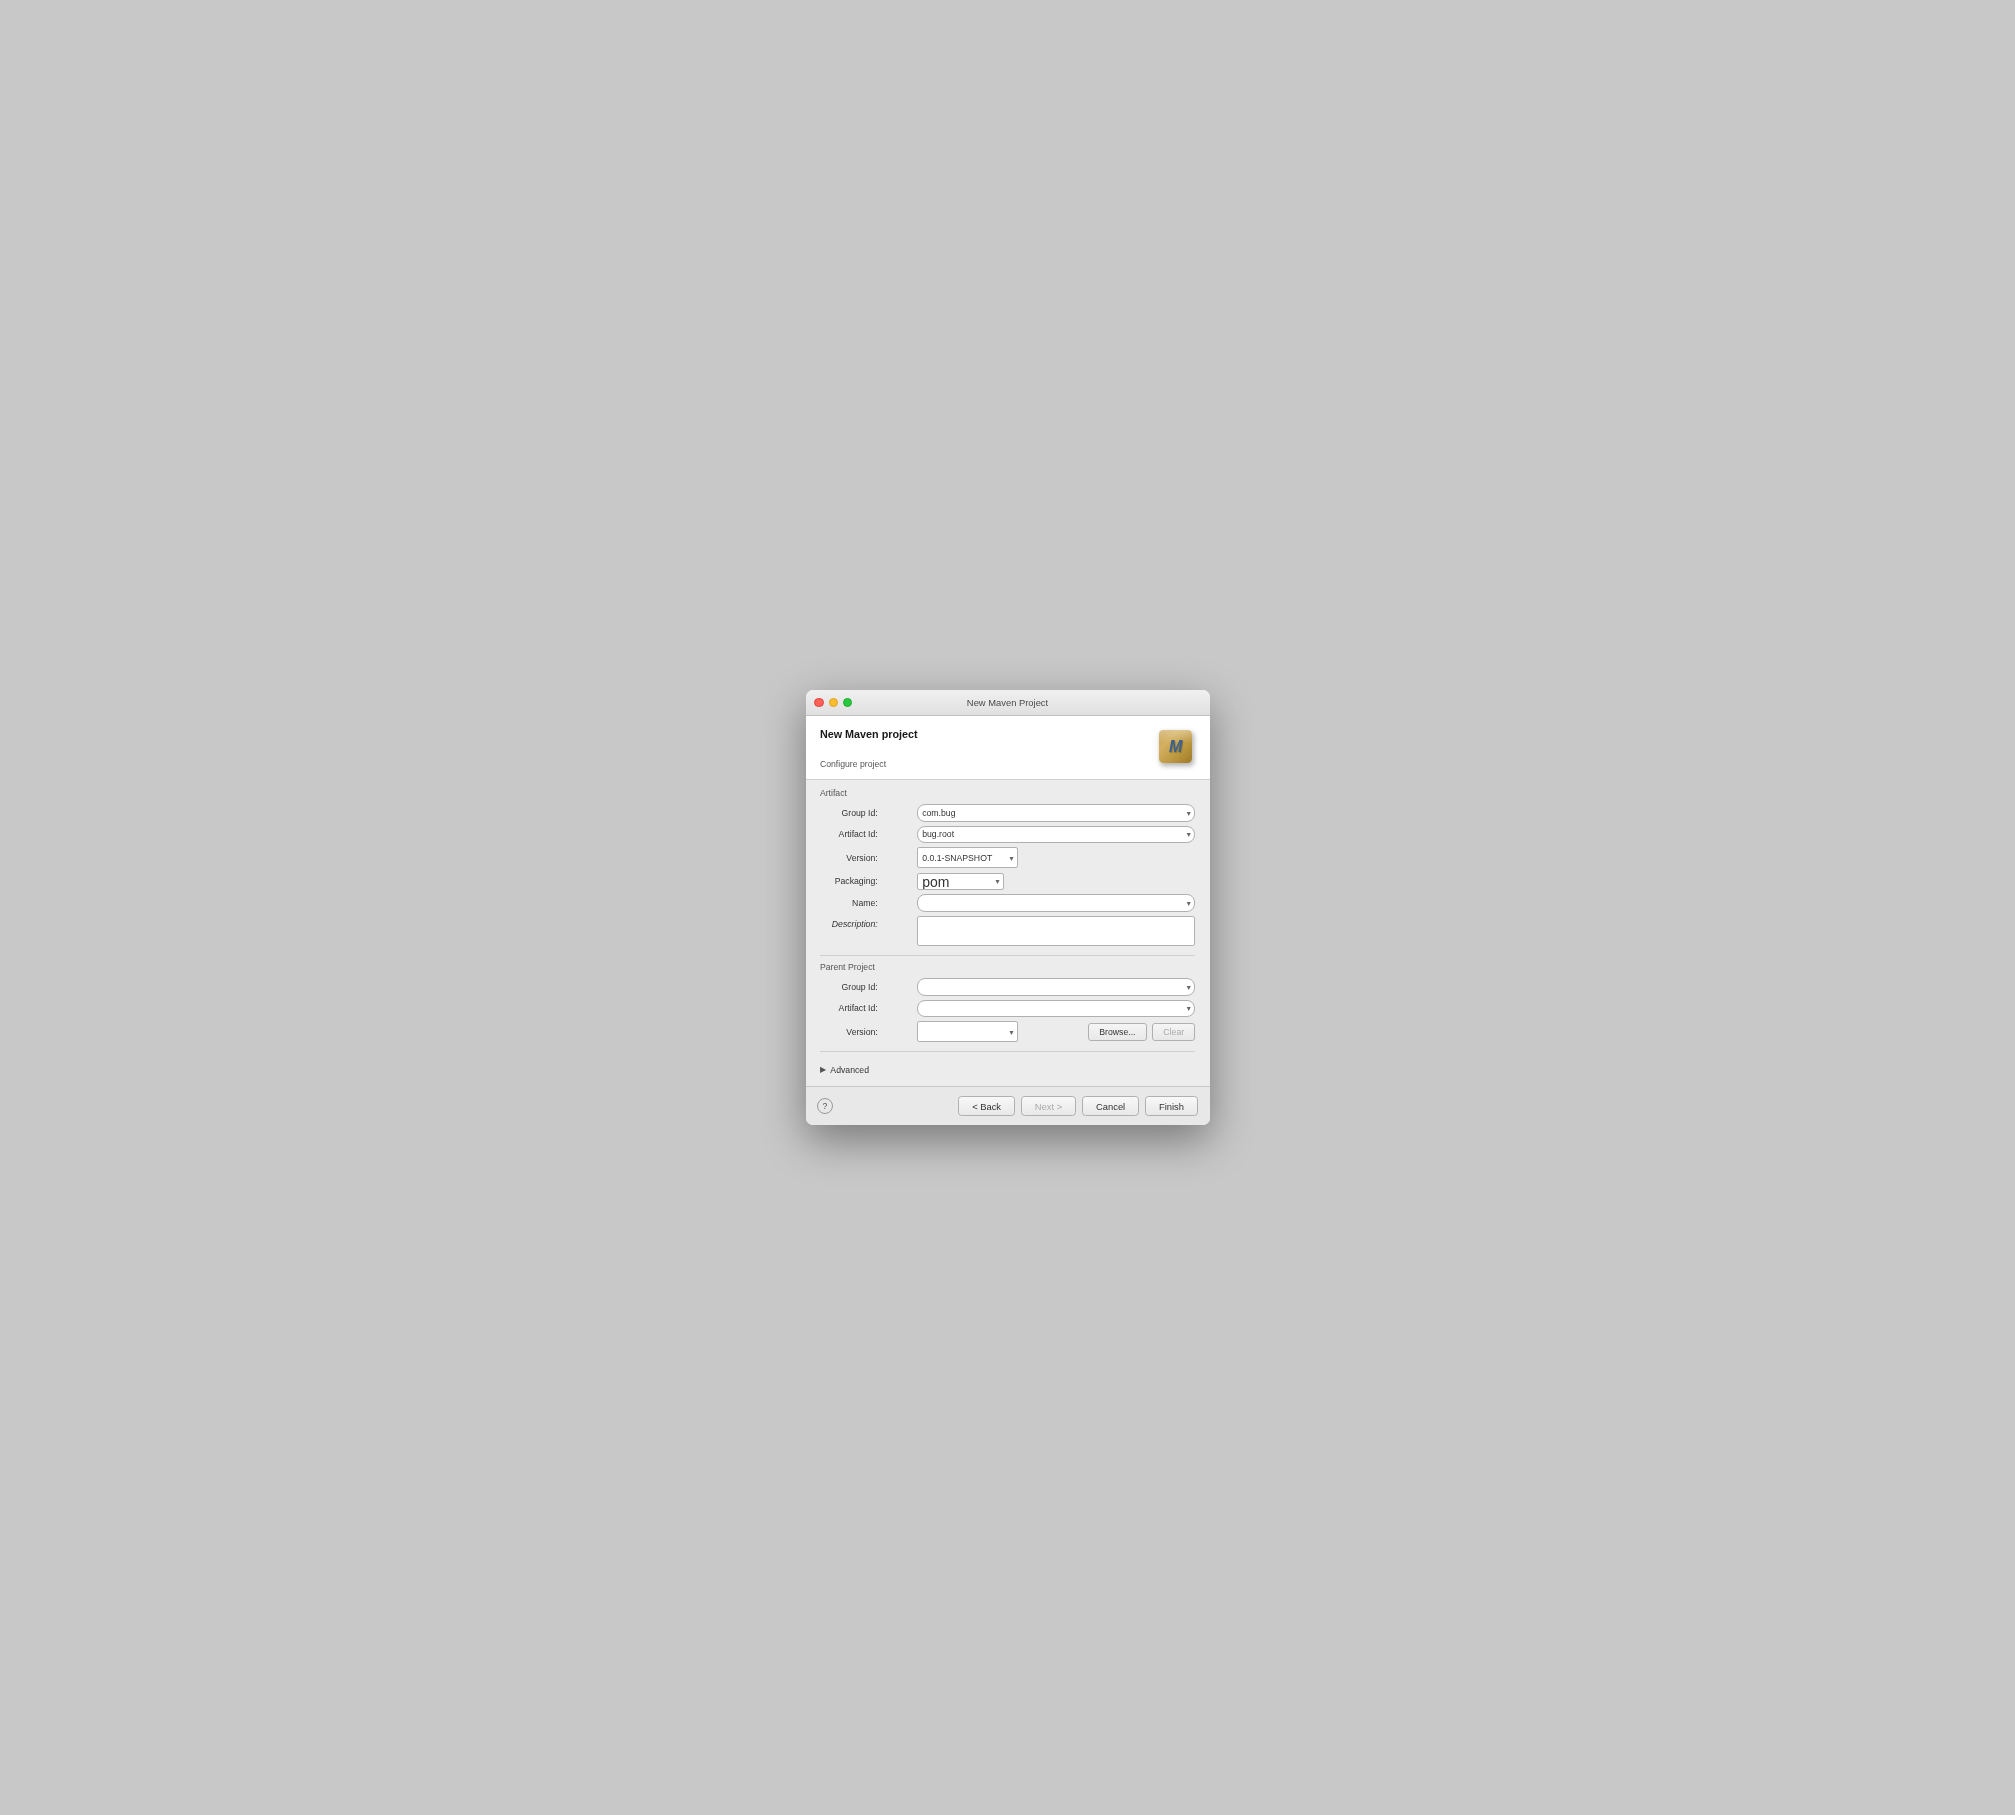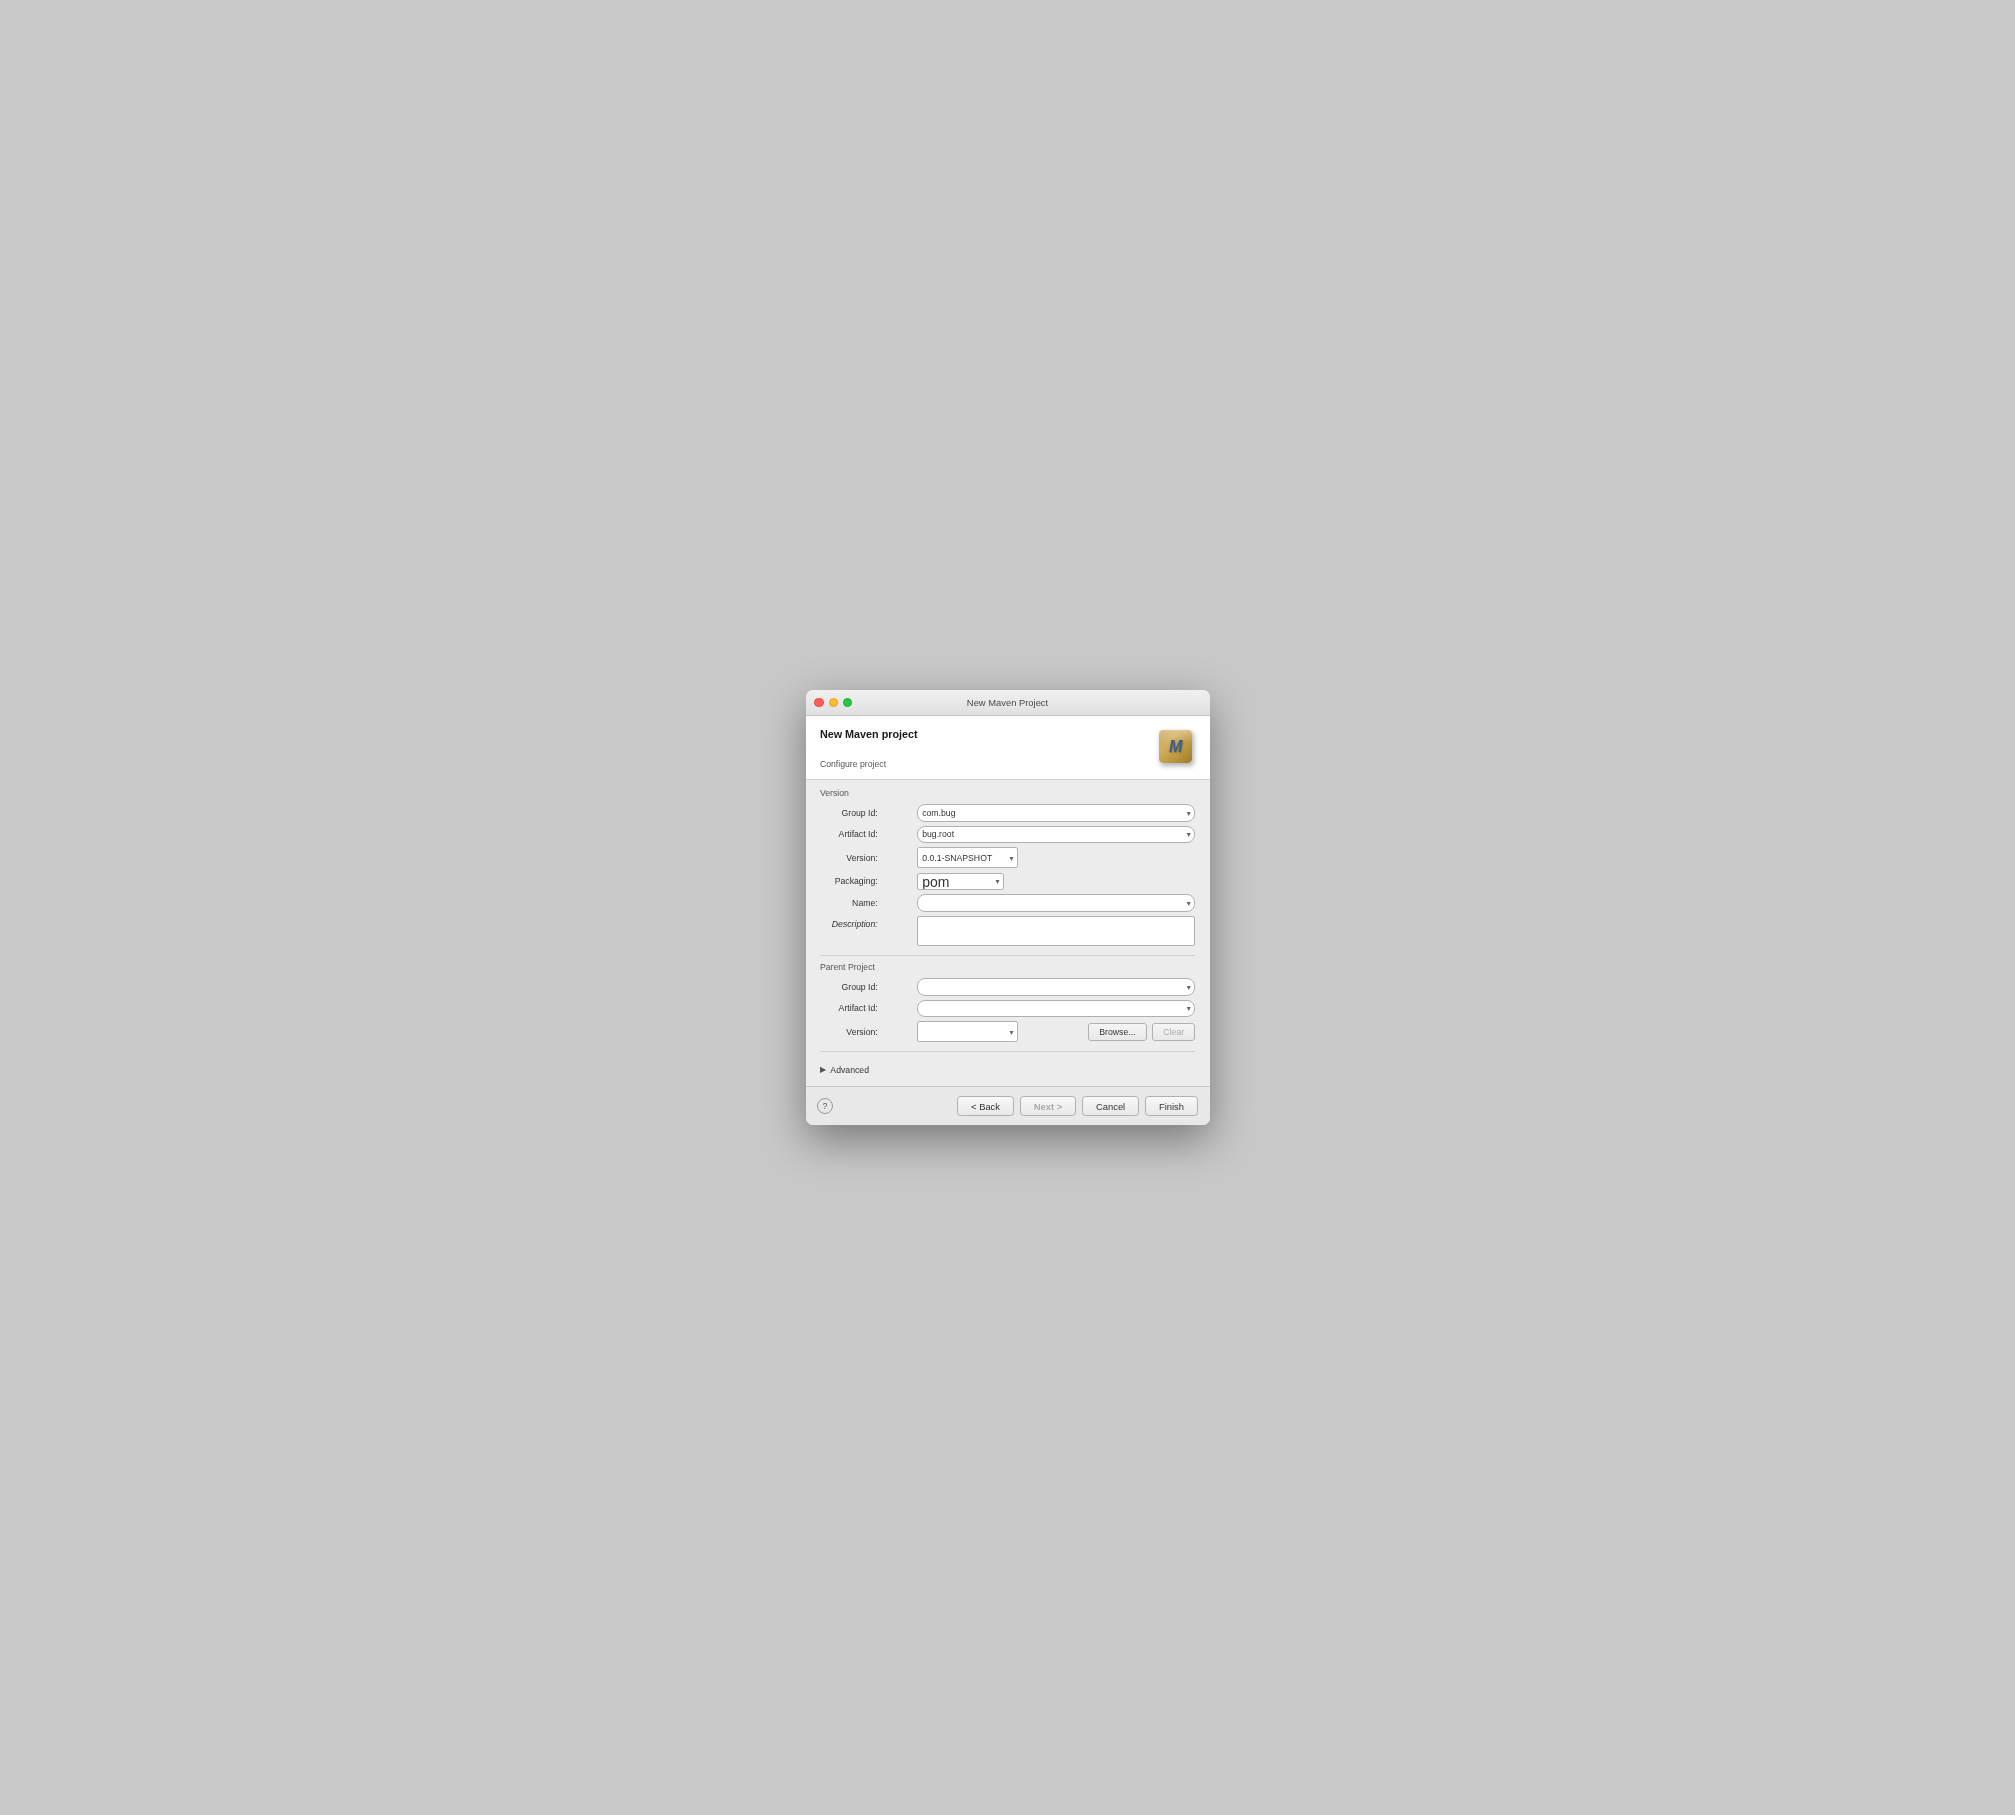--- a/index.html
+++ b/index.html
@@ -364,21 +364,20 @@
       color: #333;
       cursor: pointer;
       display: inline-flex;
       align-items: center;
       justify-content: center;
     }
 
     .btn-footer-disabled {
       color: #aaa;
       cursor: default;
-      font-weight: bold;
     }
   </style>
 </head>
 <body>
 
 <div class="window">
 
   <div class="titlebar">
     <div class="traffic-lights">
       <div class="traffic-light tl-close"></div>
@@ -396,21 +395,21 @@
     <div class="maven-icon">
       <div class="maven-icon-inner">
         <span class="maven-m">M</span>
       </div>
     </div>
   </div>
 
   <div class="content">
 
     <div class="section">
-      <div class="section-title">Version</div>
+      <div class="section-title">Artifact</div>
 
       <div class="form-group">
         <label class="form-label">Group Id:</label>
         <div class="select-wrapper">
           <select class="form-select">
             <option>com.bug</option>
           </select>
         </div>
       </div>
 

